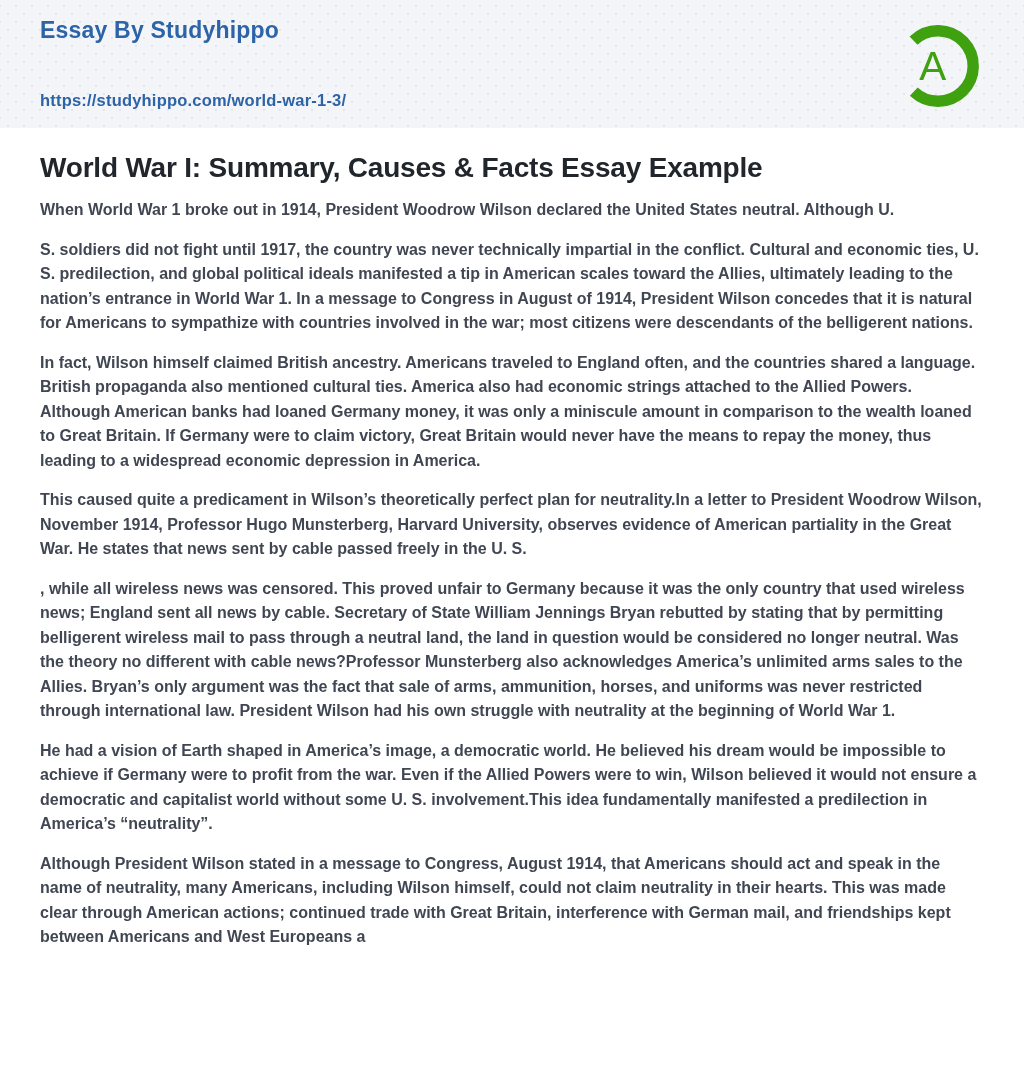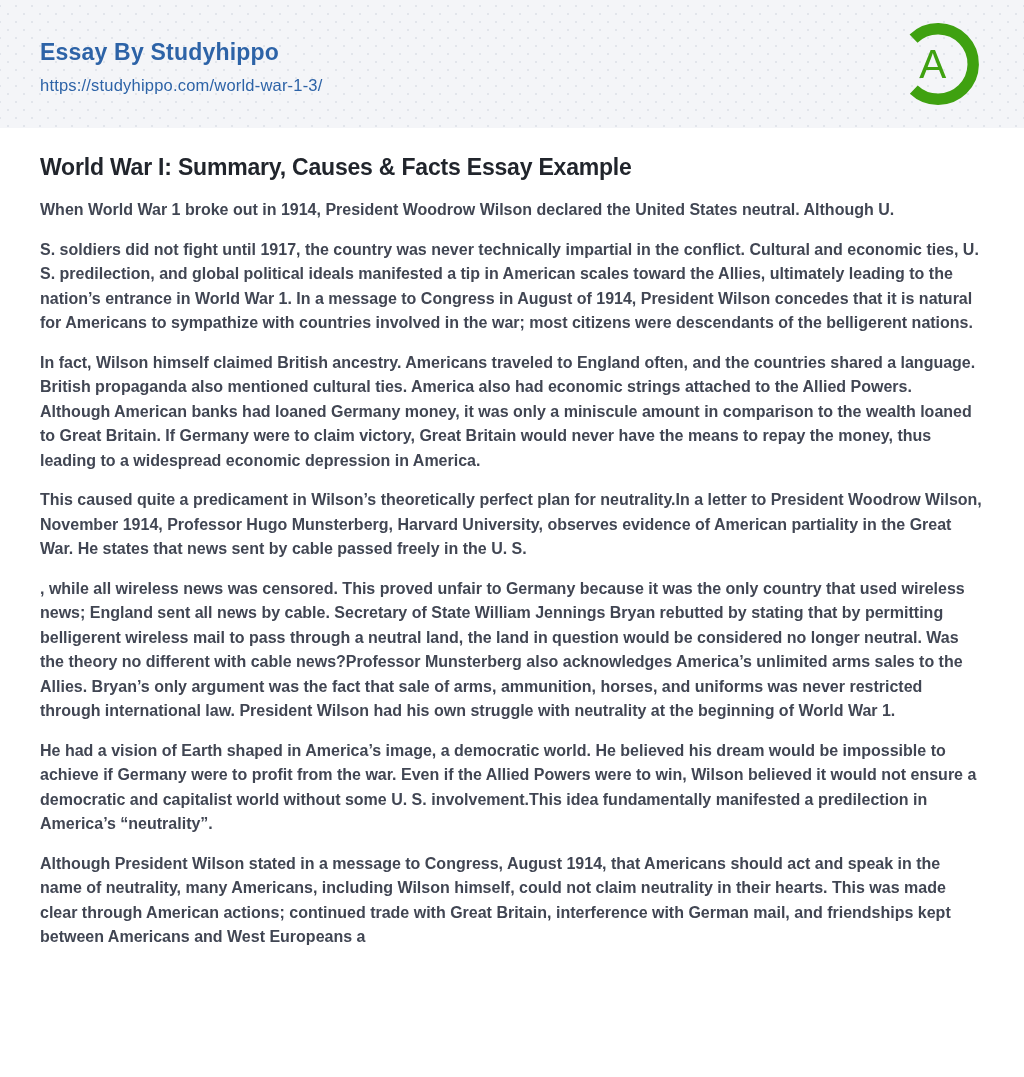--- a/index.html
+++ b/index.html
@@ -12,50 +12,51 @@
   .page-header {
     width: 1024px;
     height: 128px;
     background-color: #f4f5f8;
     background-image:
       radial-gradient(circle, #e2e5eb 1.2px, rgba(0,0,0,0) 1.4px),
       radial-gradient(circle, #e2e5eb 1.2px, rgba(0,0,0,0) 1.4px);
     background-size: 16px 16px;
     background-position: 0 6px, 8px 14px;
     display: flex;
-    align-items: center;
+    align-items: flex-end;
     justify-content: space-between;
     padding: 18px 40px;
   }
   .header-text { display: flex; flex-direction: column; gap: 10px; padding-top: 6px; }
   .site-name {
     font-size: 23px;
     font-weight: 700;
     color: #2d63a7;
     text-decoration: none;
     letter-spacing: 0.2px;
   }
   .essay-url {
     font-size: 16.5px;
-    font-weight: 400;
+    font-weight: 700;
     color: #2d63a7;
     text-decoration: none;
     letter-spacing: 0.2px;
+    margin-top: 37px;
   }
   .logo-link { display: block; width: 88px; height: 88px; margin-right: 2px; }
   .logo-svg { display: block; }
   .logo-a {
     font-family: "Liberation Sans", sans-serif;
     font-size: 46px;
     font-weight: 500;
     fill: #3fa110;
   }
   .essay-main { padding: 20px 40px 30px 40px; }
   .essay-title {
-    font-size: 23px;
+    font-size: 28px;
     line-height: 35px;
     font-weight: 700;
     color: #21252c;
     letter-spacing: -0.2px;
     max-width: 800px;
     margin: 2px 0 13px 0;
   }
   .essay-body p {
     font-size: 16px;
     line-height: 24.5px;

